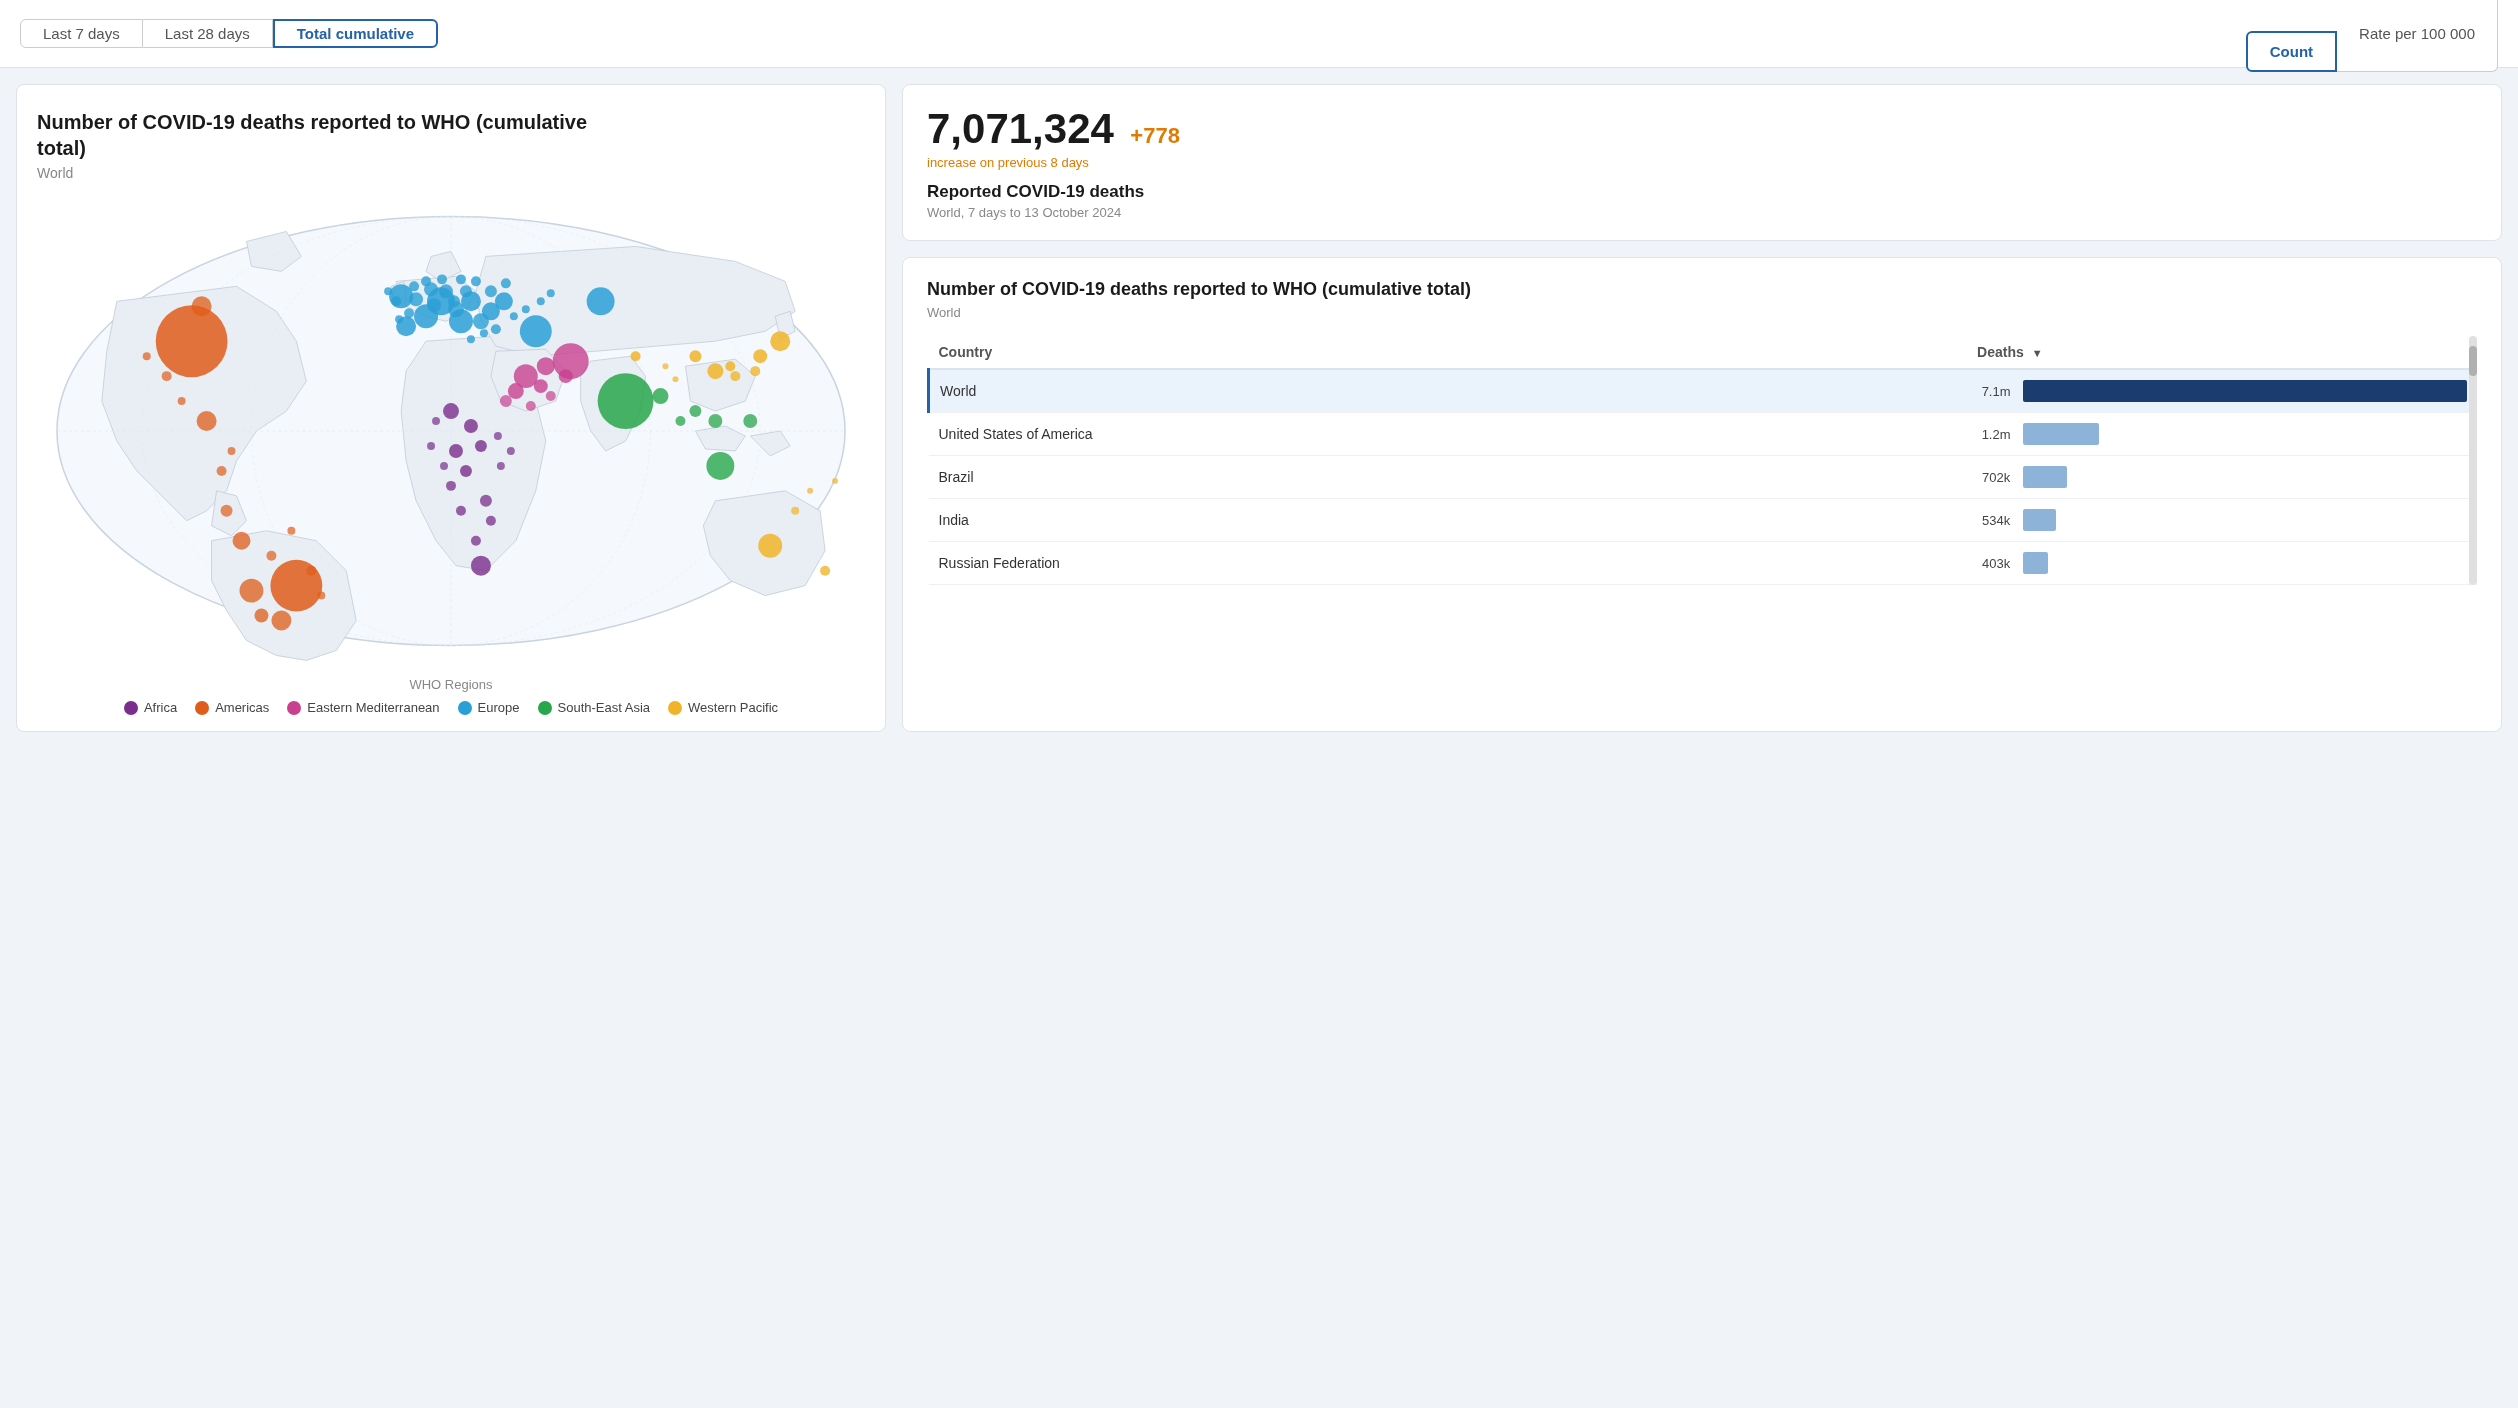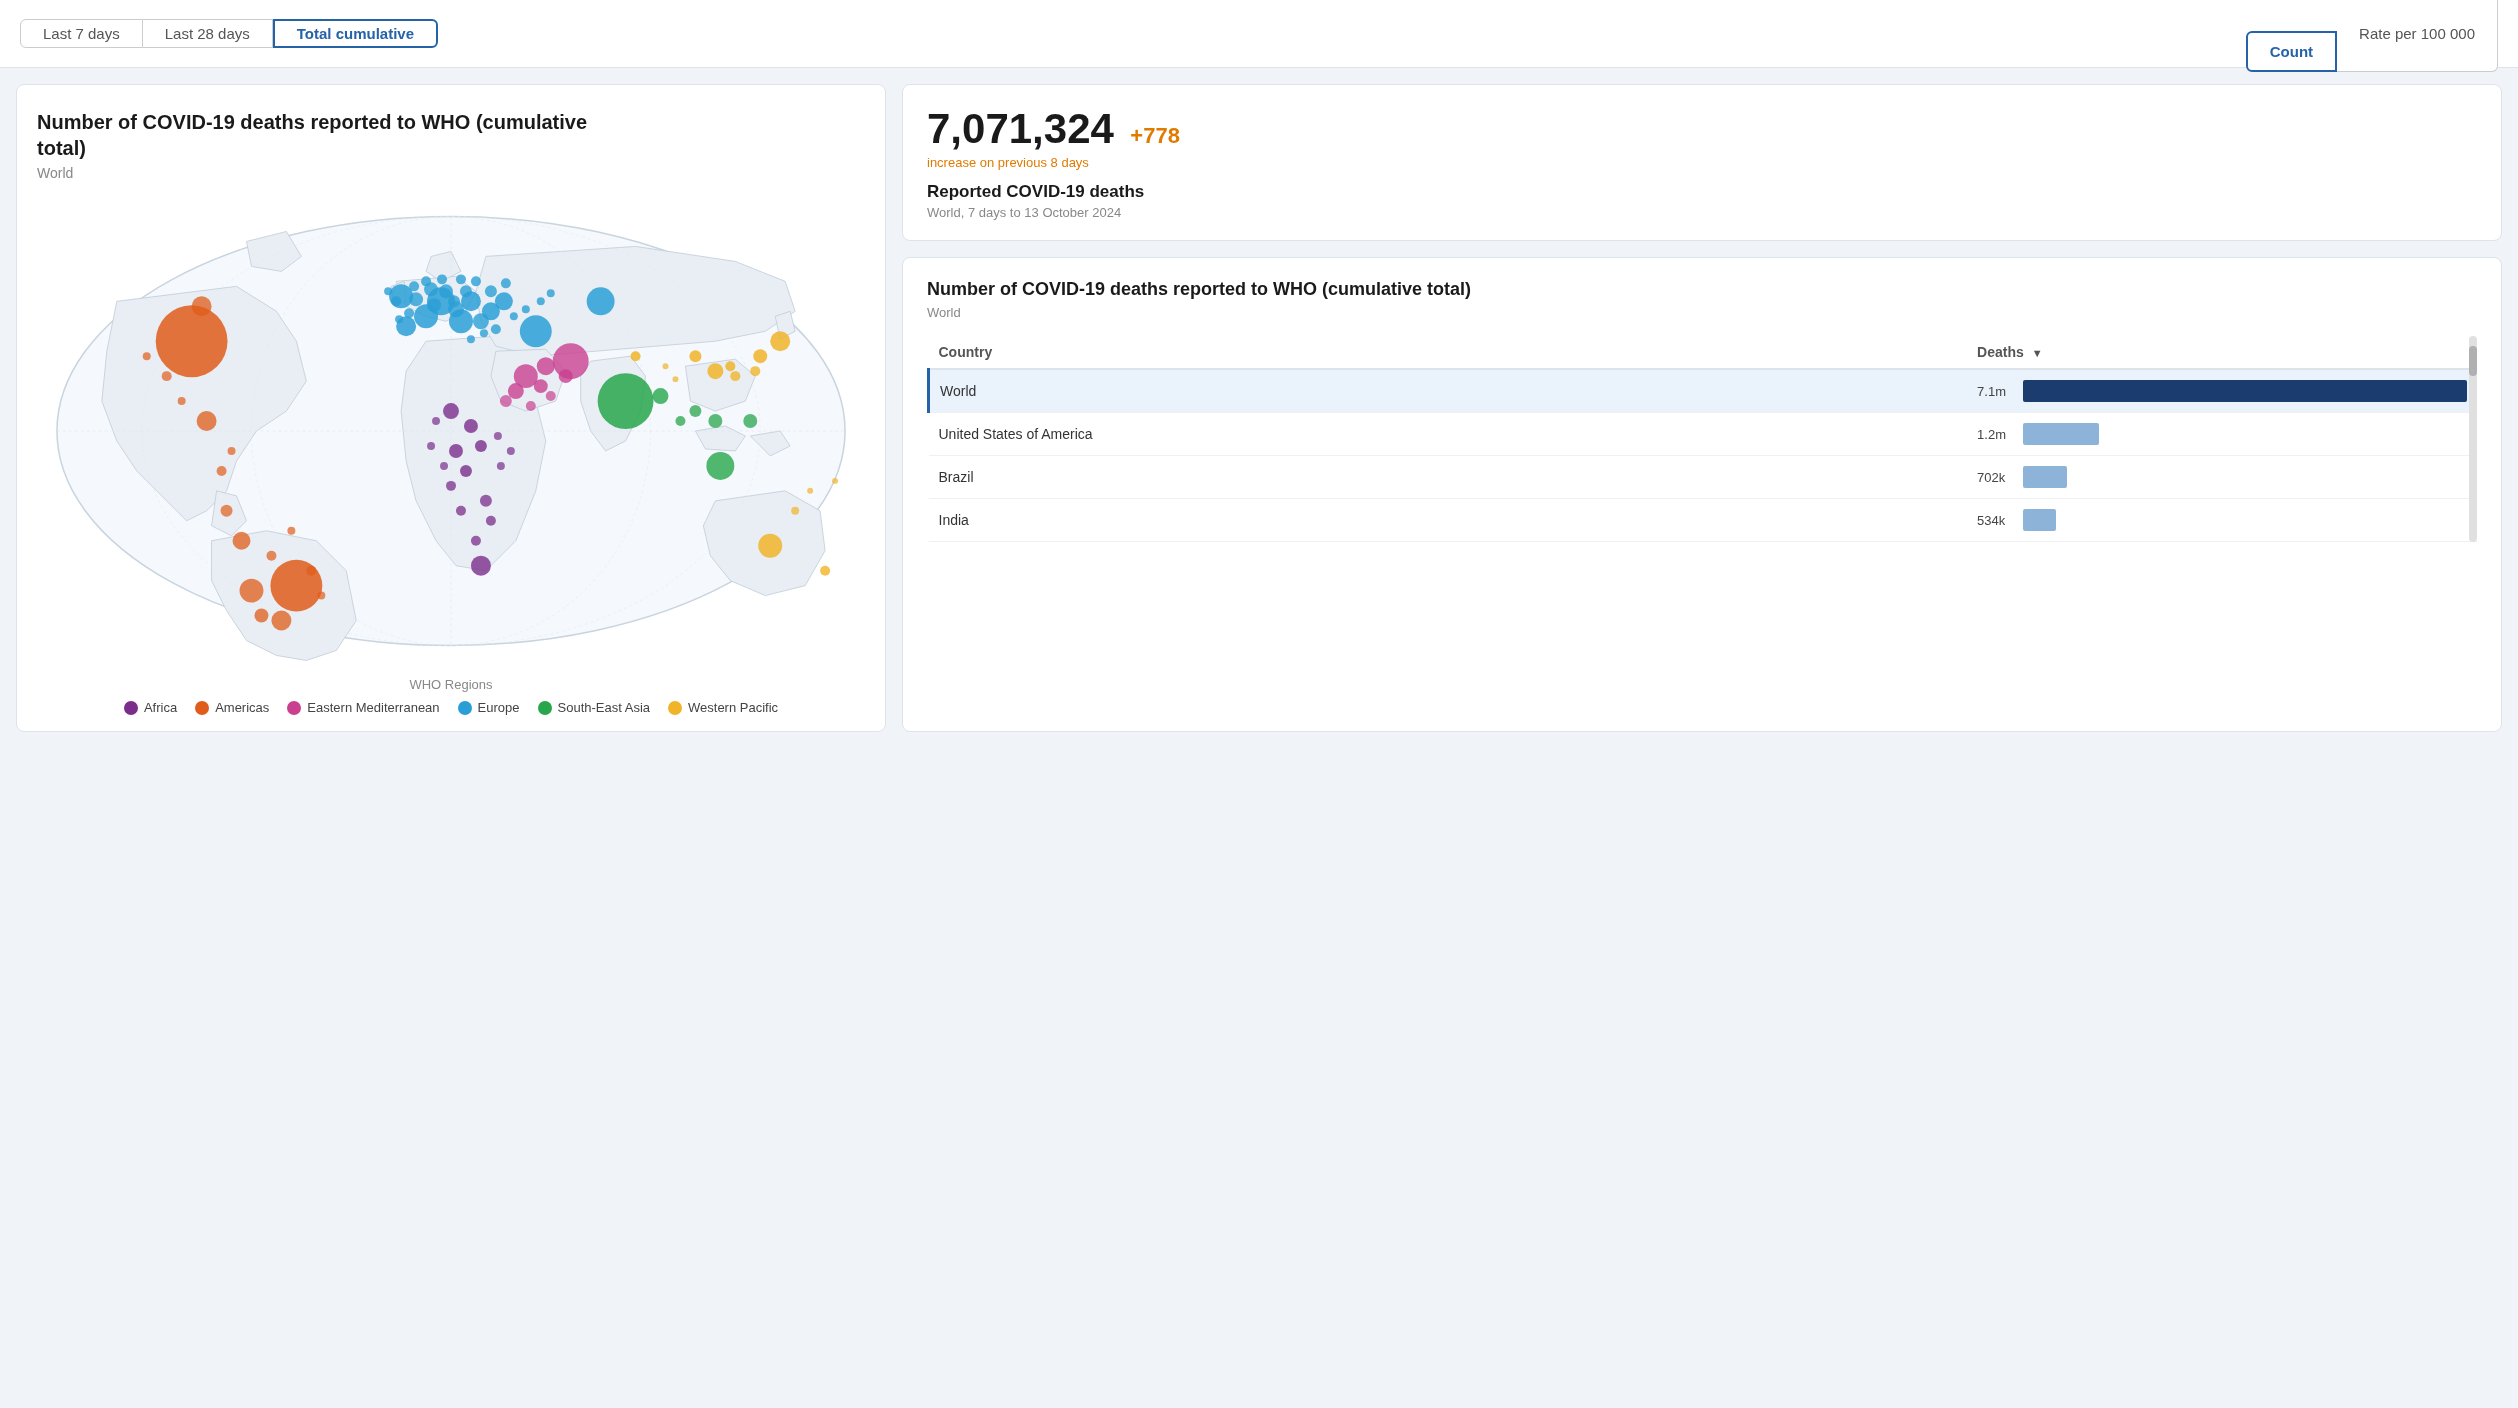--- a/index.html
+++ b/index.html
@@ -245,20 +245,21 @@
     .bar-cell {
       display: flex;
       align-items: center;
       gap: 8px;
     }
 
     .bar-value {
       min-width: 38px;
       font-size: 13px;
       color: #444;
+      text-align: center;
     }
 
     .bar-bg {
       flex: 1;
     }
 
     .bar-fill {
       height: 22px;
       border-radius: 2px;
     }
@@ -595,20 +596,31 @@
               <td>India</td>
               <td>
                 <div class="bar-cell">
                   <span class="bar-value">534k</span>
                   <div class="bar-bg">
                     <div class="bar-fill" style="width:7.5%; background:#8db4d8;"></div>
                   </div>
                 </div>
               </td>
             </tr>
+            <tr>
+              <td>Russian Federation</td>
+              <td>
+                <div class="bar-cell">
+                  <span class="bar-value">403k</span>
+                  <div class="bar-bg">
+                    <div class="bar-fill" style="width:5.7%; background:#8db4d8;"></div>
+                  </div>
+                </div>
+              </td>
+            </tr>
           </tbody>
         </table>
         <div class="scrollbar-indicator">
           <div class="scrollbar-thumb"></div>
         </div>
       </div>
     </div>
 
   </div>
 </div>

